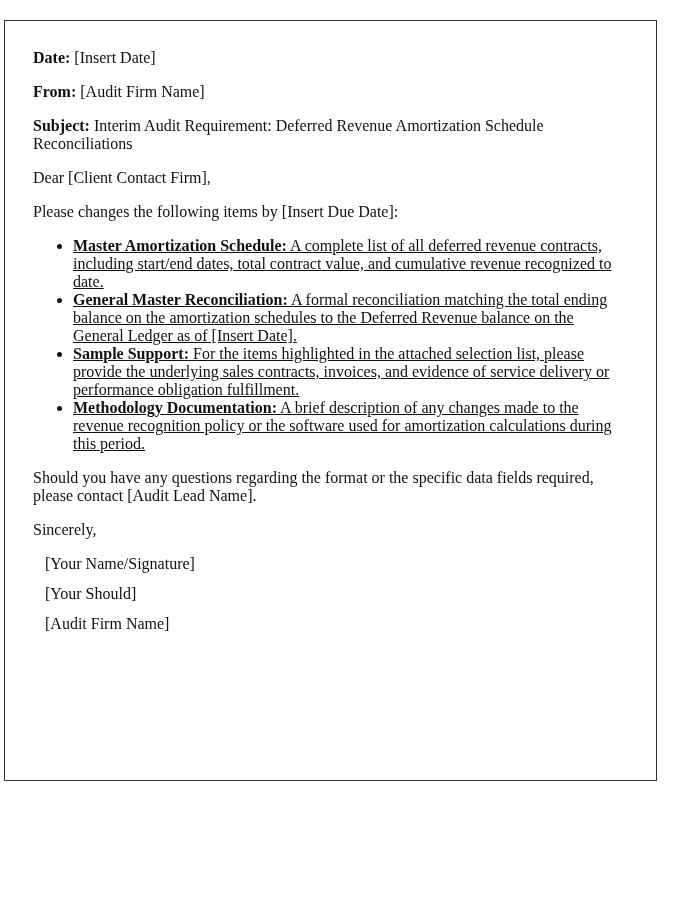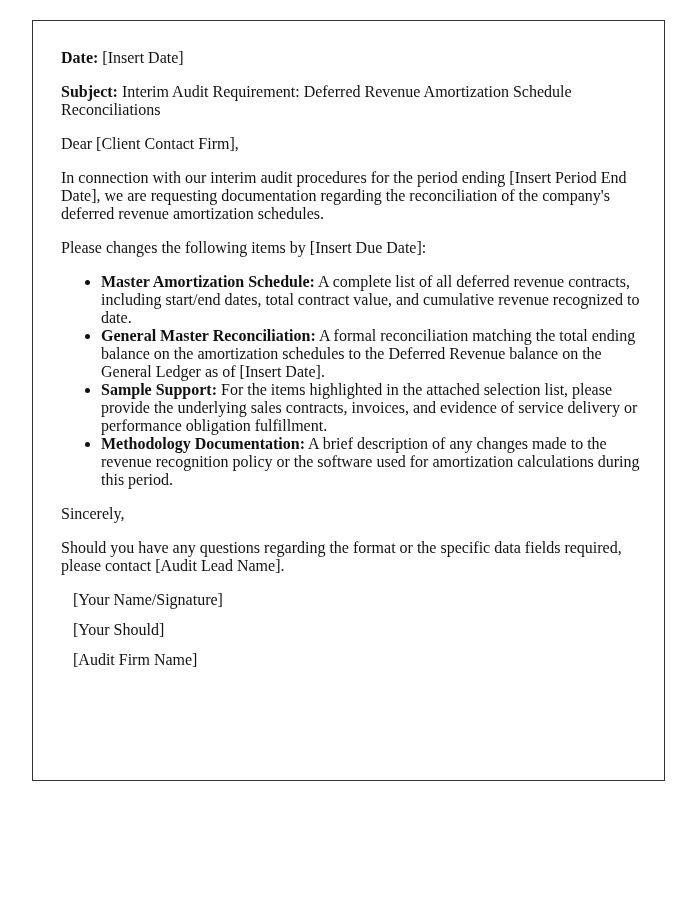--- a/index.html
+++ b/index.html
@@ -10,70 +10,71 @@
       height: 900px;
     }
     body {
       font-family: "Liberation Serif", "DejaVu Serif", serif;
       font-size: 16px;
       line-height: 18px;
       color: #111111;
     }
     .letter {
       position: absolute;
-      left: 32px;
+      left: 4px;
       top: 20px;
       width: 583px;
       height: 701px;
       border: 1px solid #333333;
-      padding: 28px 20px 30px 28px;
+      padding: 28px 40px 30px 28px;
       box-sizing: content-box;
     }
     p {
       margin: 0 0 16px 0;
     }
     .header-line { margin-bottom: 16px; }
     b { font-weight: bold; }
     ul {
       margin: 0 0 16px 0;
       padding-left: 40px;
+      text-decoration: underline;
     }
     li {
       margin: 0;
       padding: 0;
     }
     .sig-block p { margin: 12px; }
   </style>
 </head>
 <body>
 
 <div class="letter">
 
   <p class="header-line"><b>Date:</b> <span>[Insert Date]</span></p>
 
 
+  <p class="header-line"><b>From:</b> <span>[Audit Firm Name]</span></p>
 
   <p class="header-line"><b>Subject:</b> <span>Interim Audit Requirement: Deferred Revenue Amortization Schedule Reconciliations</span></p>
 
   <p>Dear [Client Contact Firm],</p>
 
-  <p>In connection with our interim audit procedures for the period ending [Insert Period End Date], we are requesting documentation regarding the reconciliation of the company's deferred revenue amortization schedules.</p>
 
   <p>Please changes the following items by [Insert Due Date]:</p>
 
   <ul>
     <li><b>Master Amortization Schedule:</b> <span>A complete list of all deferred revenue contracts, including start/end dates, total contract value, and cumulative revenue recognized to date.</span></li>
     <li><b>General Master Reconciliation:</b> <span>A formal reconciliation matching the total ending balance on the amortization schedules to the Deferred Revenue balance on the General Ledger as of [Insert Date].</span></li>
     <li><b>Sample Support:</b> <span>For the items highlighted in the attached selection list, please provide the underlying sales contracts, invoices, and evidence of service delivery or performance obligation fulfillment.</span></li>
     <li><b>Methodology Documentation:</b> <span>A brief description of any changes made to the revenue recognition policy or the software used for amortization calculations during this period.</span></li>
   </ul>
 
+  <p>Should you have any questions regarding the format or the specific data fields required, please contact [Audit Lead Name].</p>
+
   <p>Sincerely,</p>
-
-  <p>Should you have any questions regarding the format or the specific data fields required, please contact [Audit Lead Name].</p>
 
   <div class="sig-block">
     <p>[Your Name/Signature]</p>
     <p>[Your Should]</p>
     <p>[Audit Firm Name]</p>
   </div>
 
 </div>
 
 </body></html>

